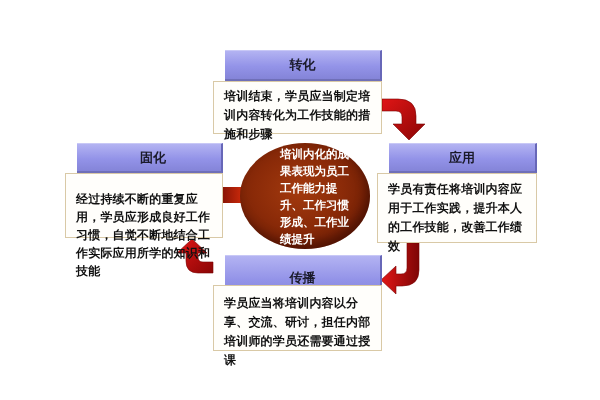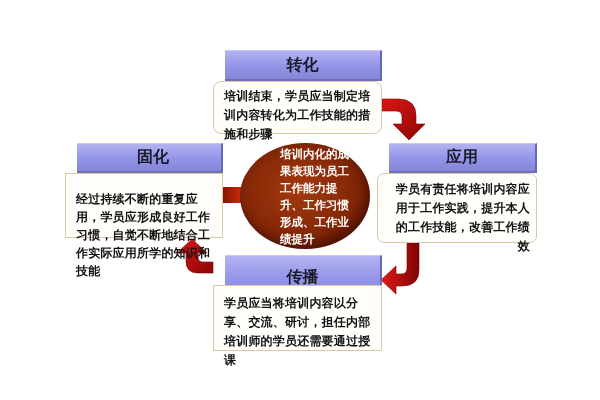--- a/index.html
+++ b/index.html
@@ -25,21 +25,21 @@
       right: 0;
       box-sizing: border-box;
       background: linear-gradient(to bottom, #b3b3f2 0%, #9393e8 55%, #8484d8 100%);
       border-top: 1px solid #c8c8f6;
       border-right: 2px solid #6767b8;
       border-bottom: 2px solid #6f6fb8;
       display: flex;
       align-items: center;
       justify-content: center;
       font-weight: bold;
-      font-size: 16px;
+      font-size: 13px;
       color: #1a1a2a;
     }
     .box-body {
       position: absolute;
       left: 0;
       right: 0;
       box-sizing: border-box;
       background: #fffefb;
       border: 1px solid #d9c9a6;
       padding: 5px 6px 4px 10px;
@@ -109,29 +109,29 @@
   <g>
     <path d="M223 187 L250 187 L250 184 L258 195 L250 206 L250 203 L223 203 Z" fill="url(#connGrad)"></path>
   </g>
 </svg>
 
 <div class="ellipse"></div>
 <div class="ellipse-text">培训内化的成果表现为员工工作能力提升、工作习惯形成、工作业绩提升</div>
 
 <div class="box" style="left:213px; top:50px; width:169px; height:84px;">
   <div class="box-header" style="height:31px;">转化</div>
-  <div class="box-body" style="top:31px; bottom:0;border-radius:8px;">培训结束，学员应当制定培训内容转化为工作技能的措施和步骤</div>
+  <div class="box-body" style="top:31px; bottom:0;">培训结束，学员应当制定培训内容转化为工作技能的措施和步骤</div>
 </div>
 
 <div class="box" style="left:65px; top:143px; width:158px; height:95px;">
   <div class="box-header" style="height:30px;padding-left:8px;">固化</div>
   <div class="box-body" style="top:30px; bottom:0; padding-top:16px; line-height:18px;">经过持续不断的重复应用，学员应形成良好工作习惯，自觉不断地结合工作实际应用所学的知识和技能</div>
 </div>
 
-<div class="box" style="left:377px; top:143px; width:160px; height:100px;text-align:right;">
+<div class="box" style="left:377px; top:143px; width:160px; height:100px;">
   <div class="box-header" style="height:30px;">应用</div>
-  <div class="box-body" style="top:30px; bottom:0; padding-top:6px;border-radius:7px;">学员有责任将培训内容应用于工作实践，提升本人的工作技能，改善工作绩效</div>
+  <div class="box-body" style="top:30px; bottom:0; padding-top:6px;">学员有责任将培训内容应用于工作实践，提升本人的工作技能，改善工作绩效</div>
 </div>
 
 <div class="box" style="left:213px; top:255px; width:169px; height:96px;">
   <div class="box-header" style="height:46px;">传播</div>
   <div class="box-body" style="top:30px; bottom:0; padding-top:8px;">学员应当将培训内容以分享、交流、研讨，担任内部培训师的学员还需要通过授课</div>
 </div>
 
 </body></html>

